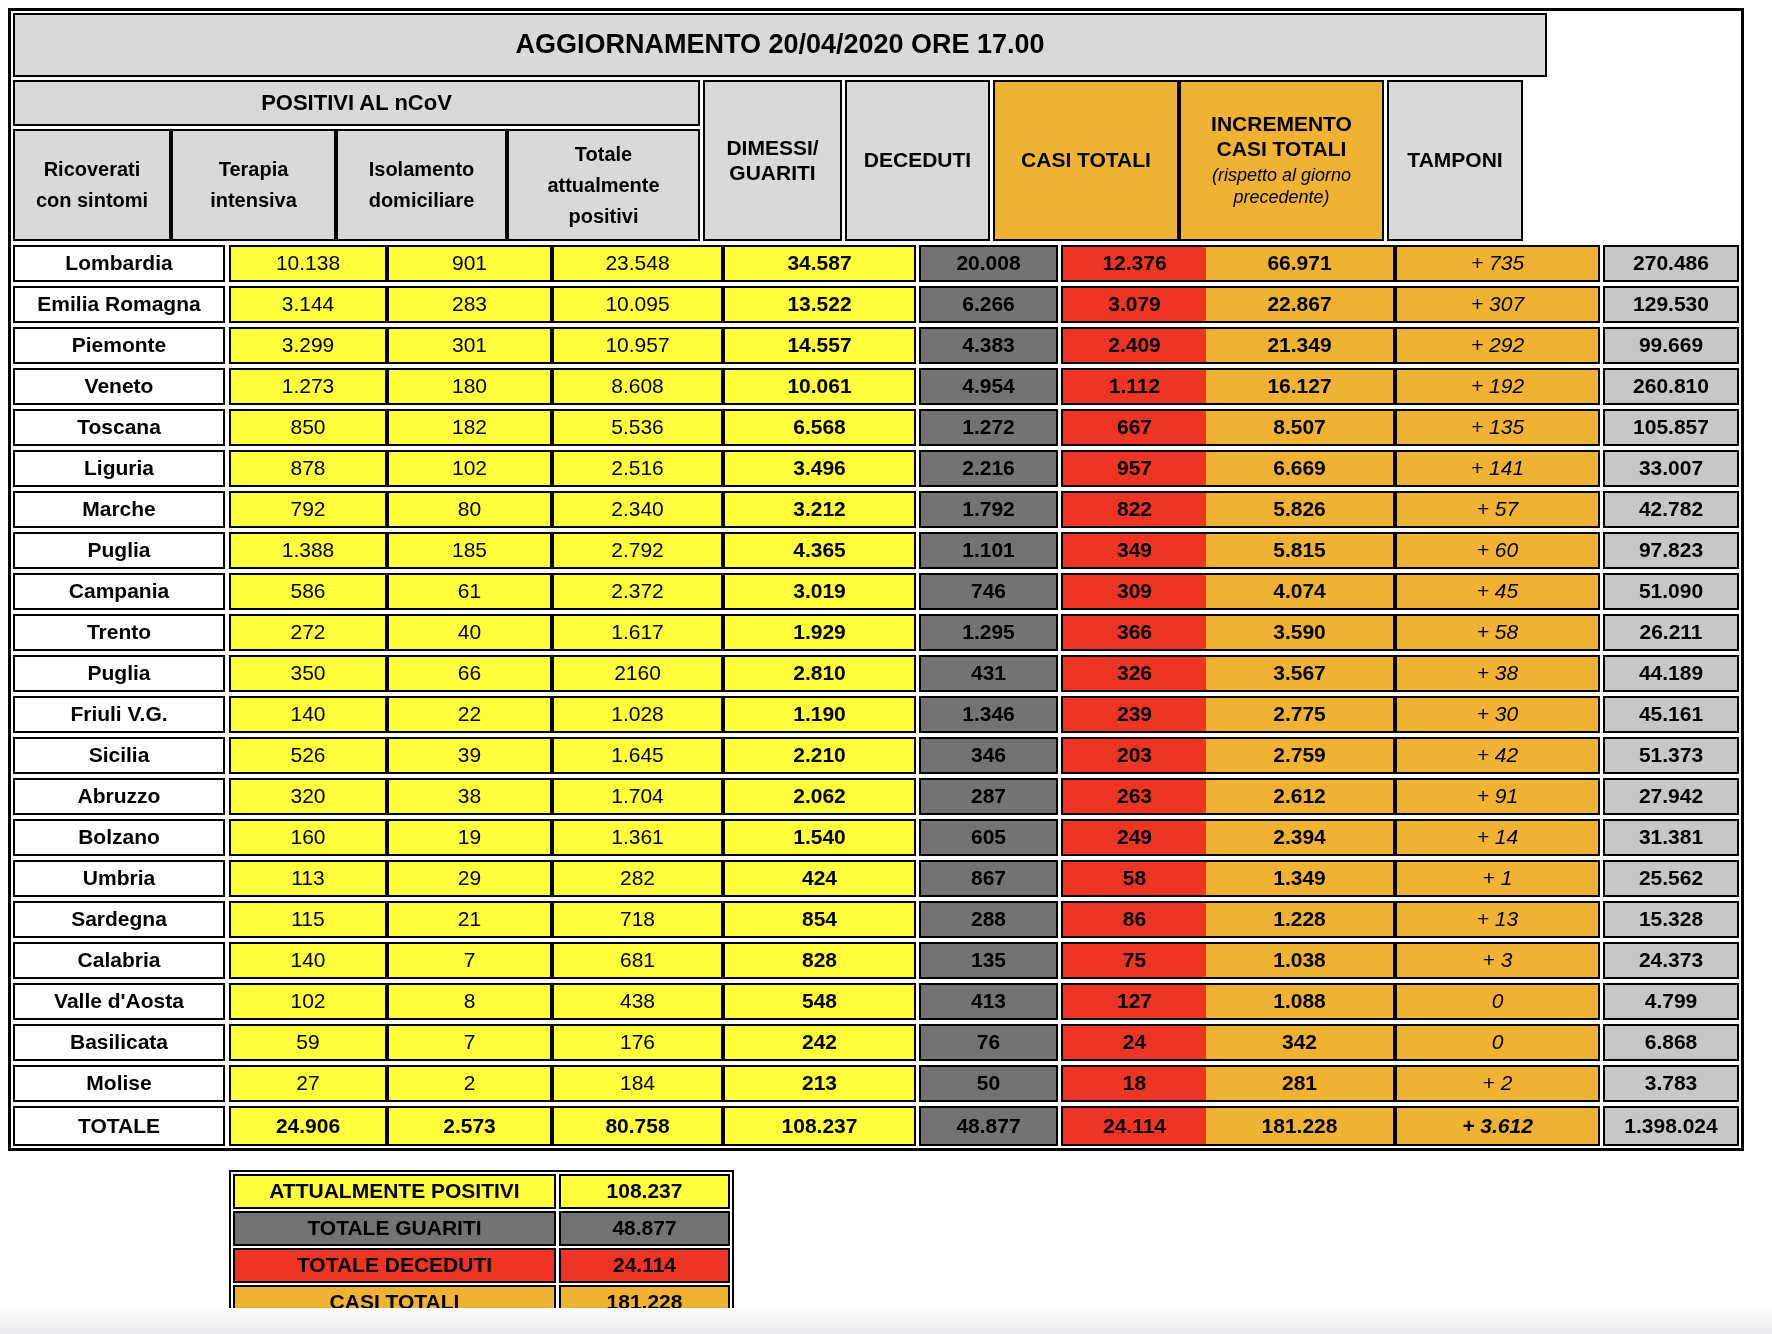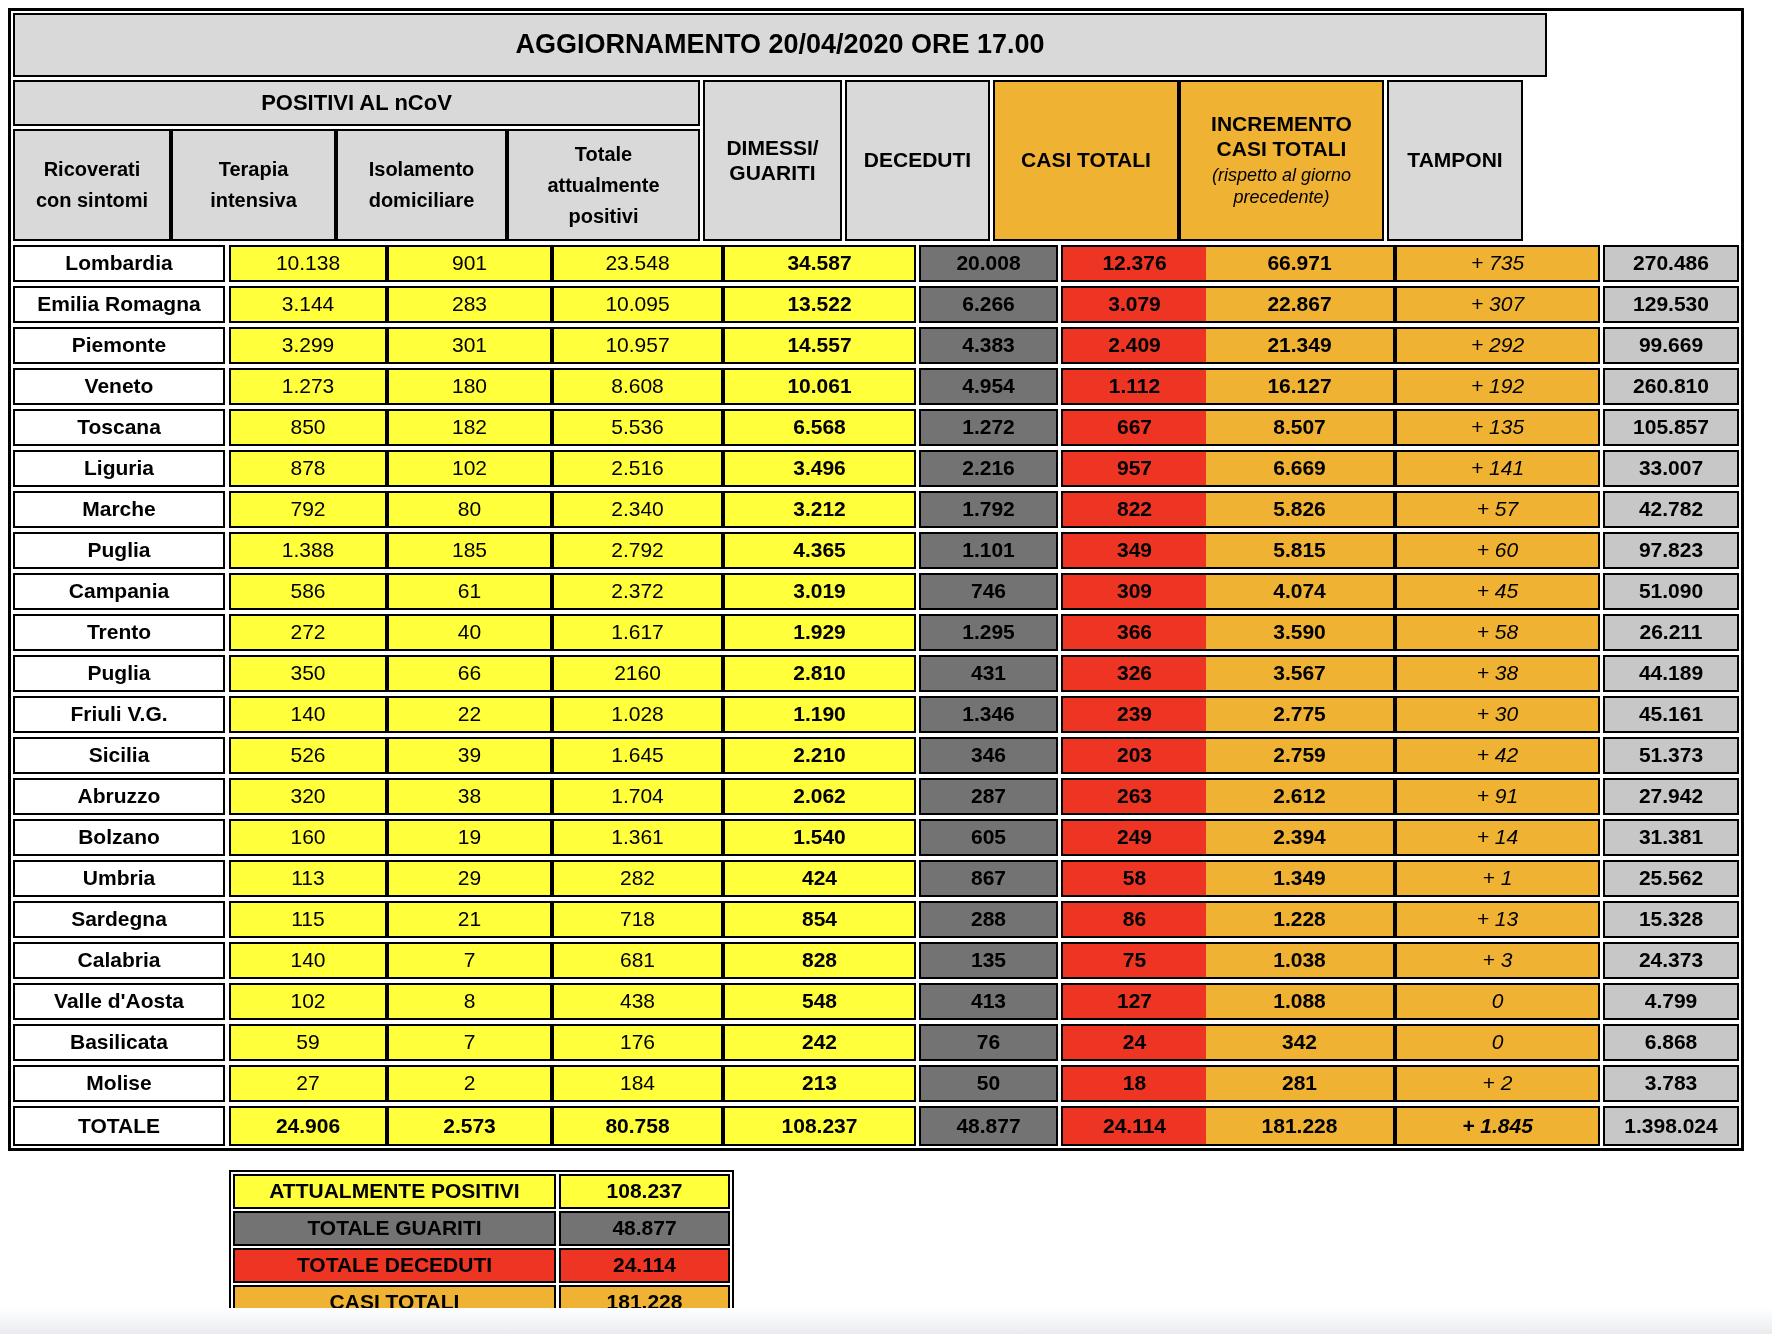--- a/index.html
+++ b/index.html
@@ -375,21 +375,21 @@
 
   <div class="drow trow">
     <div class="cell bg-w c-region">TOTALE</div>
     <div class="cell bg-y w-ric mr0">24.906</div>
     <div class="cell bg-y w-ter mr0">2.573</div>
     <div class="cell bg-y w-iso mr0">80.758</div>
     <div class="cell bg-y w-tot mr3">108.237</div>
     <div class="cell bg-g w-dim mr3">48.877</div>
     <div class="cell bg-r w-dec mr0 no-rb">24.114</div>
     <div class="cell bg-o w-casi mr0 no-lb">181.228</div>
-    <div class="cell bg-o w-incr mr3 ital">+ 1.845</div>
+    <div class="cell bg-o w-incr mr3 ital">+ 3.612</div>
     <div class="cell bg-gry w-tam">1.398.024</div>
   </div>
 </div>
 
 <div class="legend">
   <div class="lrow">
     <div class="cell bg-y l-label">ATTUALMENTE POSITIVI</div>
     <div class="cell bg-y l-value">108.237</div>
   </div>
   <div class="lrow">

